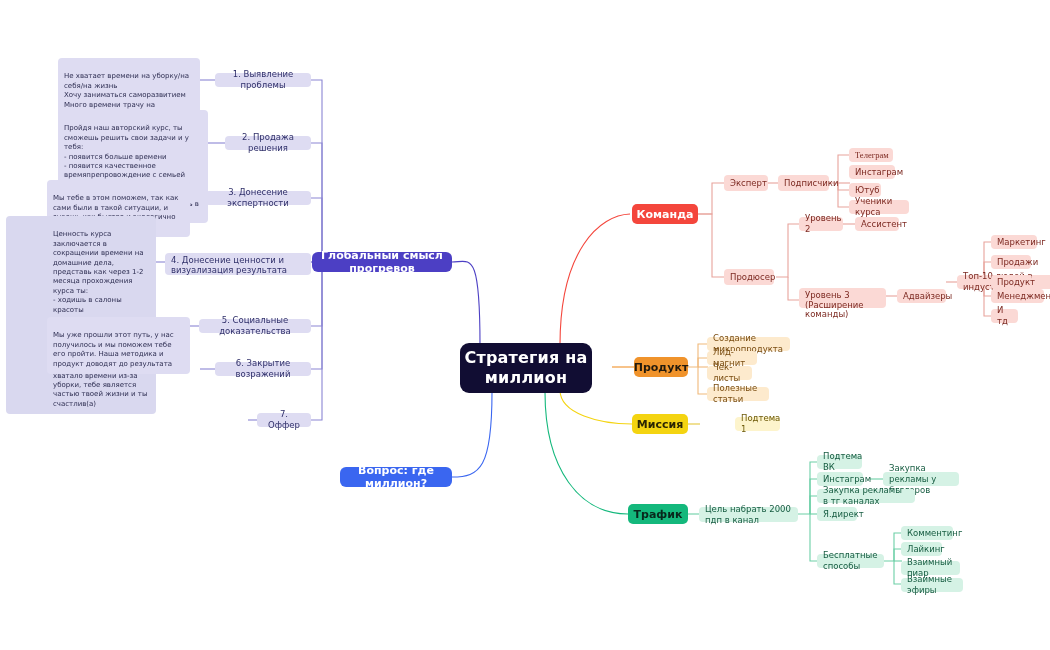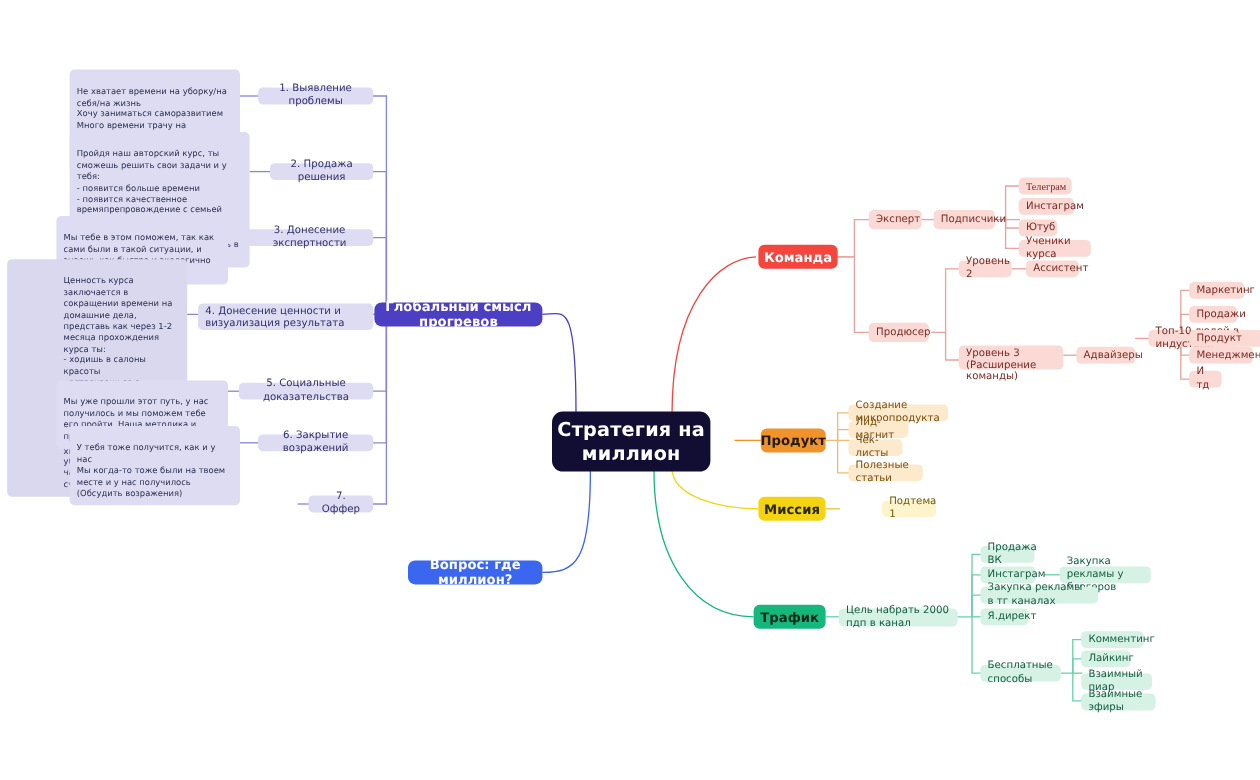--- a/index.html
+++ b/index.html
@@ -224,21 +224,21 @@
   </div>
 
   <div class="node pill traffic" style="left:628px;top:504px;width:60px;height:20px;">
     <span>Трафик</span>
   </div>
   <div class="node chip c-green" style="left:699px;top:507px;width:99px;height:15px;">
     <span>Цель набрать 2000 пдп в канал</span>
   </div>
 
   <div class="node chip c-green" style="left:817px;top:455px;width:45px;height:14px;">
-    <span>Продажа ВК</span>
+    <span>Подтема ВК</span>
   </div>
   <div class="node chip c-green" style="left:817px;top:472px;width:46px;height:14px;">
     <span>Инстаграм</span>
   </div>
   <div class="node chip c-green" style="left:883px;top:472px;width:76px;height:14px;">
     <span>Закупка рекламы у блогеров</span>
   </div>
   <div class="node chip c-green" style="left:817px;top:489px;width:98px;height:14px;">
     <span>Закупка рекламы в тг каналах</span>
   </div>
@@ -308,23 +308,18 @@
     <span>Ценность курса заключается в сокращении времени на домашние дела, представь как через 1-2 месяца прохождения курса ты:
 - ходишь в салоны красоты
 - встречаешься с друзьями
 - занимаешься саморазвитием
 
 Все, на что раньше не хватало времени из-за уборки, тебе является частью твоей жизни и ты счастлив(а)</span>
   </div>
   <div class="node textbox tb-violet" style="left:47px;top:317px;width:143px;">
     <span>Мы уже прошли этот путь, у нас получилось и мы поможем тебе его пройти. Наша методика и продукт доводят до результата</span>
   </div>
-  <div class="node textbox tb-violet" style="left:58px;top:355px;width:142px;">
-    <span>У тебя тоже получится, как и у нас
-Мы когда-то тоже были на твоем месте и у нас получилось
-(Обсудить возражения)</span>
-  </div>
 
   <div class="node pill blue" style="left:340px;top:467px;width:112px;height:20px;">
     <span>Вопрос: где миллион?</span>
   </div>
 
 </div>
 
 </body></html>

